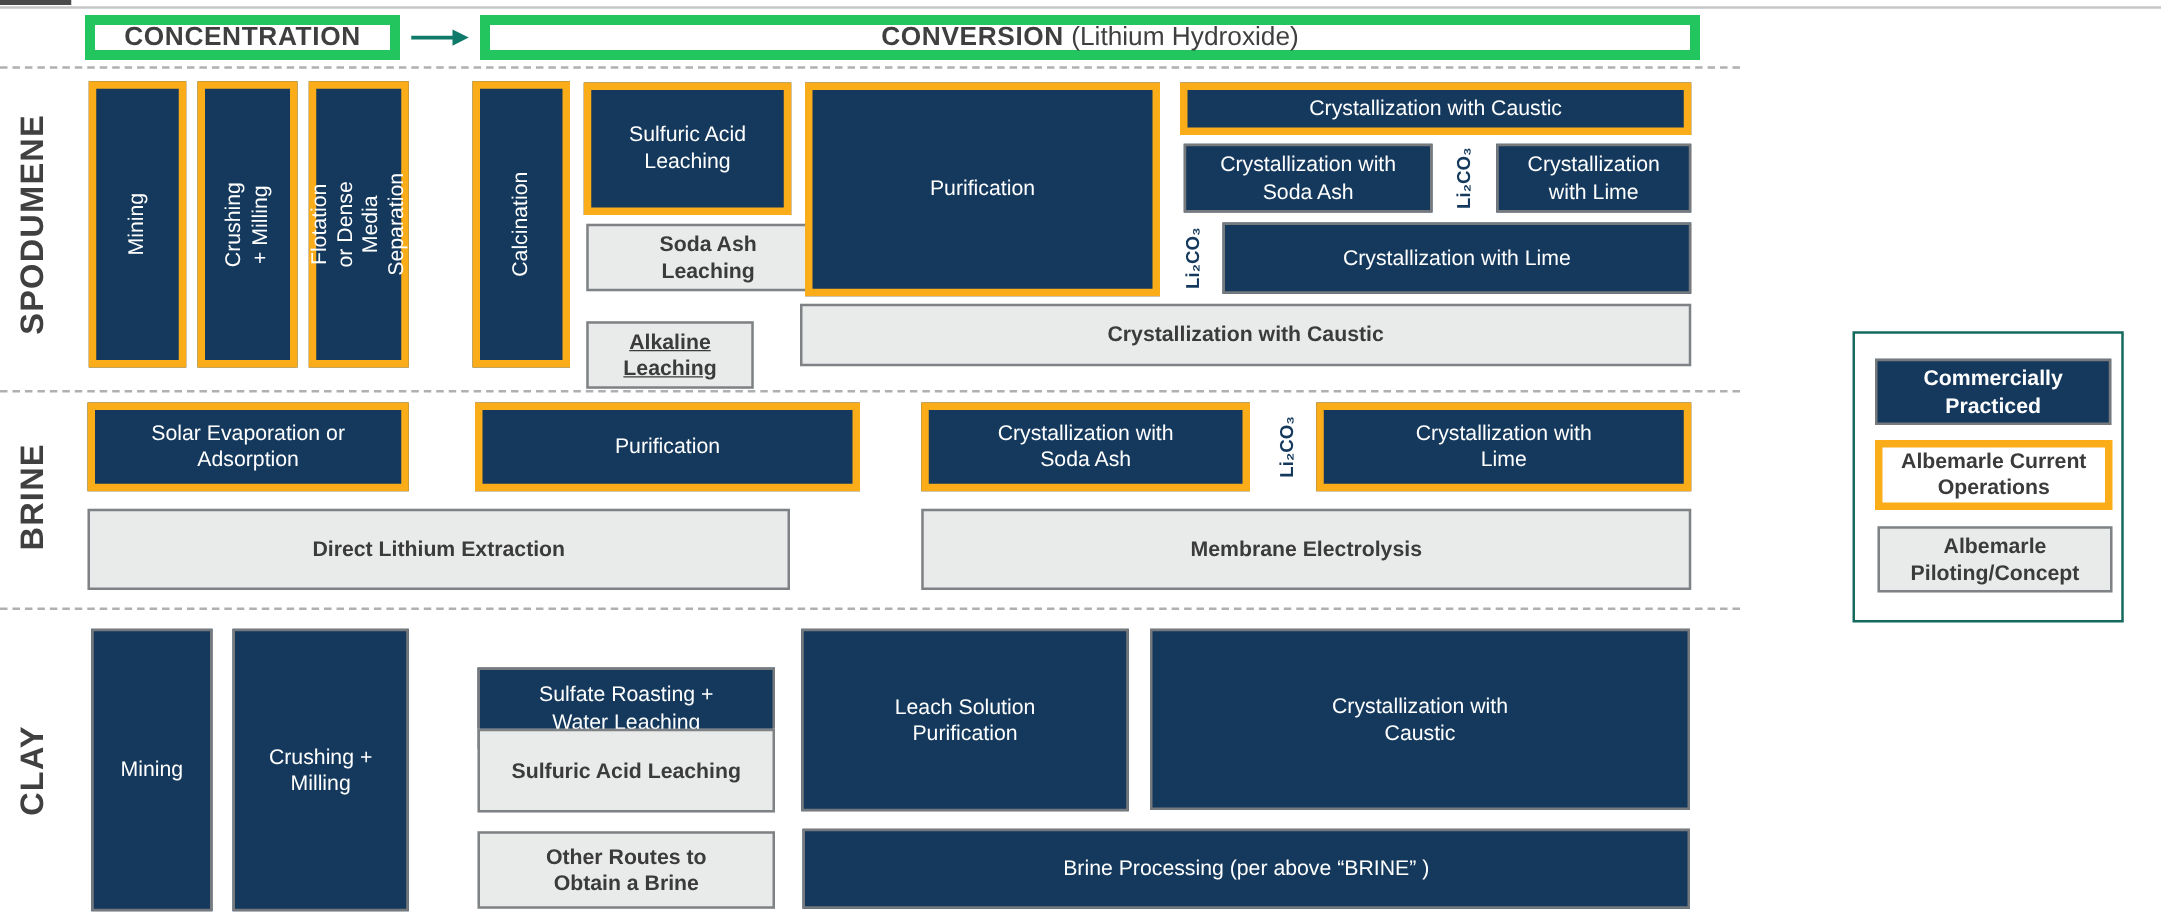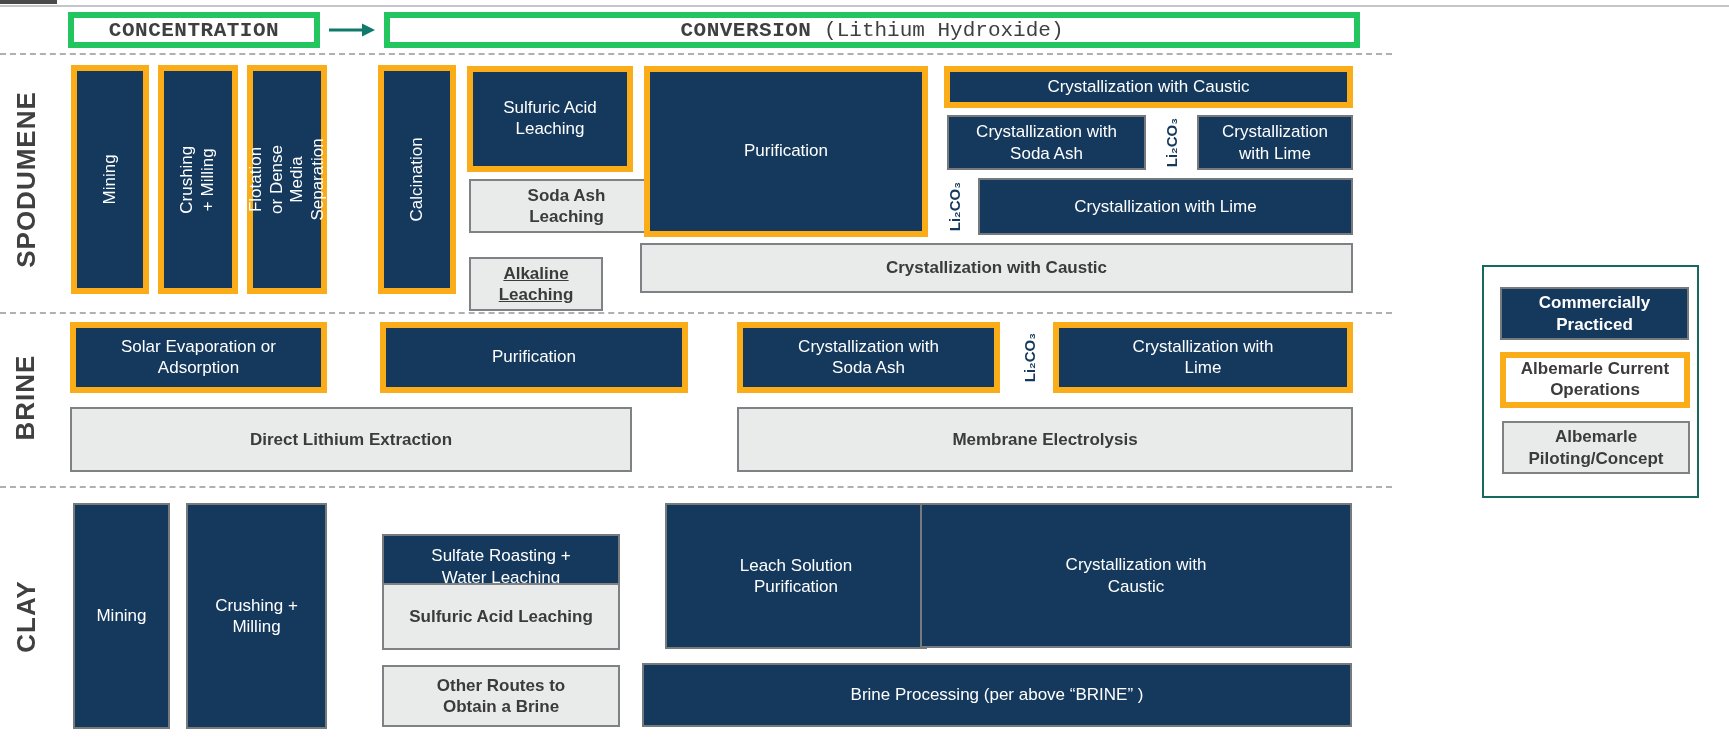--- a/index.html
+++ b/index.html
@@ -11,23 +11,23 @@
     overflow:hidden;
   }
   .abs{position:absolute;box-sizing:border-box;}
   
   .topline{border-top:2px solid #c4c6c8;}
   .topline-dark{background:#4a4a4a;}
   
   .dash{border-top:2px dashed #aeb0b2;}
   
   .hbox{
-    background:#ffffff;border:6px solid #22c55e;
-    display:flex;align-items:center;justify-content:center;
-    font-size:21px;color:#3f3f3f;white-space:pre;font-family:Liberation Mono, monospace;
+    background:#ffffff;border:8px solid #22c55e;
+    display:flex;align-items:center;justify-content:center;
+    font-size:21px;color:#3f3f3f;white-space:pre;
   }
   .hbox .b{font-weight:bold;letter-spacing:.5px;}
   
   .ybox{
     background:#14395d;border:6px solid #faad18;
     display:flex;align-items:center;justify-content:center;
     color:#ffffff;font-size:17px;text-align:center;line-height:1.22;
   }
   
   .nbox{
@@ -177,21 +177,21 @@
 <div class="abs nbox" style="left:382px;top:503px;width:238px;height:65px;margin-top:31px;">
   <span style="width:180px;">Sulfate Roasting + Water Leaching</span>
 </div>
 <div class="abs gbox" style="left:382px;top:583px;width:238px;height:67px;">
   <span>Sulfuric Acid Leaching</span>
 </div>
 <div class="abs gbox" style="left:382px;top:665px;width:238px;height:62px;">
   <span style="width:170px;">Other Routes to Obtain a Brine</span>
 </div>
 
-<div class="abs nbox" style="left:641px;top:503px;width:262px;height:146px;margin-left:24px;">
+<div class="abs nbox" style="left:641px;top:503px;width:262px;height:146px;">
   <span style="width:150px;">Leach Solution Purification</span>
 </div>
 <div class="abs nbox" style="left:920px;top:503px;width:432px;height:145px;">
   <span style="width:180px;">Crystallization with Caustic</span>
 </div>
 <div class="abs nbox" style="left:642px;top:663px;width:710px;height:64px;">
   <span>Brine Processing (per above “BRINE” )</span>
 </div>
 
 <div class="abs legend-outer" style="left:1482px;top:265px;width:217px;height:233px;">

